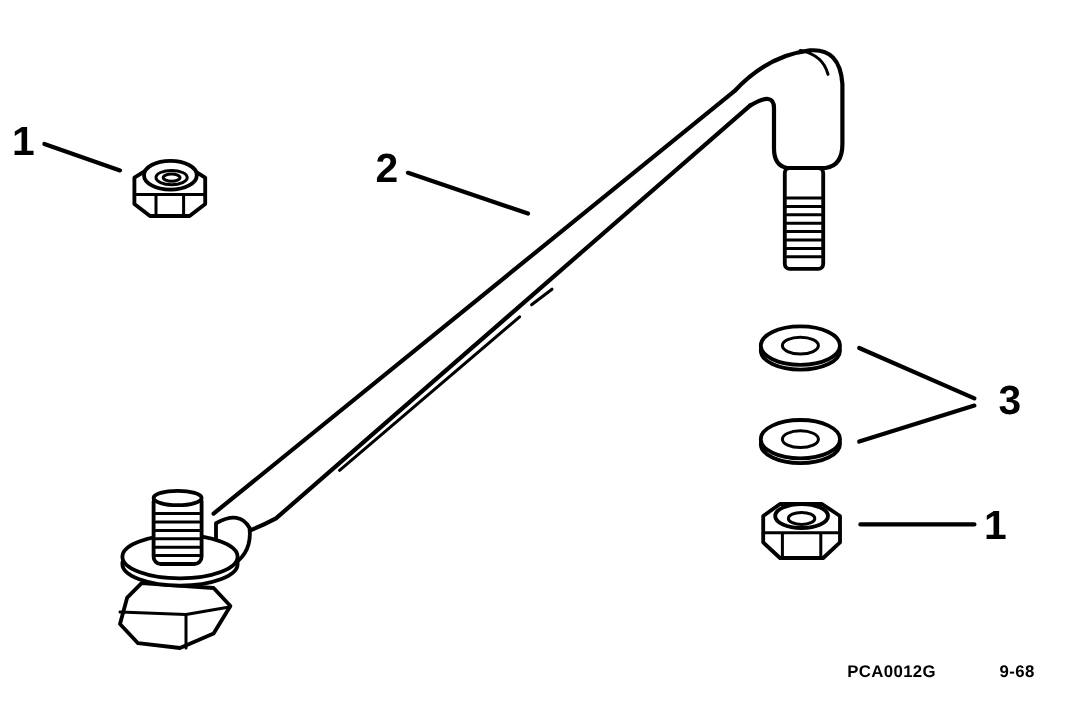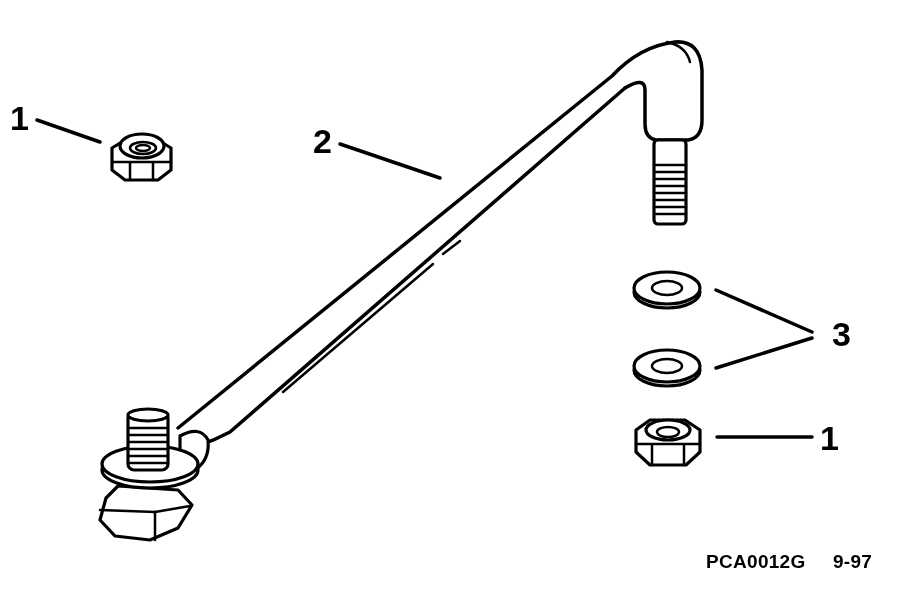--- a/index.html
+++ b/index.html
@@ -1,19 +1,19 @@
 <!DOCTYPE html>
 <html><head>
 <meta charset="utf-8">
 <style>
   html, body { margin:0; padding:0; background:#ffffff; }
   body { width:900px; height:592px; position:relative; overflow:hidden; font-family:"Liberation Sans", sans-serif; }
   #stage { position:absolute; left:0; top:0; width:900px; height:592px; }
   .callout { position:absolute; font-family:"Liberation Sans", sans-serif; font-weight:bold; font-size:34px; color:#000; line-height:1; }
-  .code { position:absolute; font-family:"Liberation Sans", sans-serif; font-weight:bold; font-size:19px; color:#000; letter-spacing:0.3px; }
+  .code { position:absolute; font-family:"Liberation Sans", sans-serif; font-weight:bold; font-size:14px; color:#000; letter-spacing:0.3px; }
   svg .ln { stroke:#000; stroke-width:3.5; fill:none; stroke-linecap:round; stroke-linejoin:round; }
   svg .lt { stroke:#000; stroke-width:2.5; fill:none; stroke-linecap:round; }
   svg .fw { fill:#fff; stroke:#000; stroke-width:3.2; stroke-linejoin:round; }
 </style>
 </head>
 <body>
 
 <div id="stage">
   <svg width="900" height="592" viewBox="0 0 900 592">
 
@@ -102,14 +102,14 @@
       <ellipse class="lt" cx="668" cy="432" rx="11" ry="5"></ellipse>
     </g>
   </svg>
 
   <span class="callout" style="left:10px; top:101px;">1</span>
   <span class="callout" style="left:313px; top:124px;">2</span>
   <span class="callout" style="left:832px; top:317px;">3</span>
   <span class="callout" style="left:820px; top:421px;">1</span>
 
   <span class="code" style="left:706px; top:551px;">PCA0012G</span>
-  <span class="code" style="left:833px; top:551px;">9-97</span>
+  <span class="code" style="left:833px; top:551px;">9-68</span>
 </div>
 
 </body></html>

